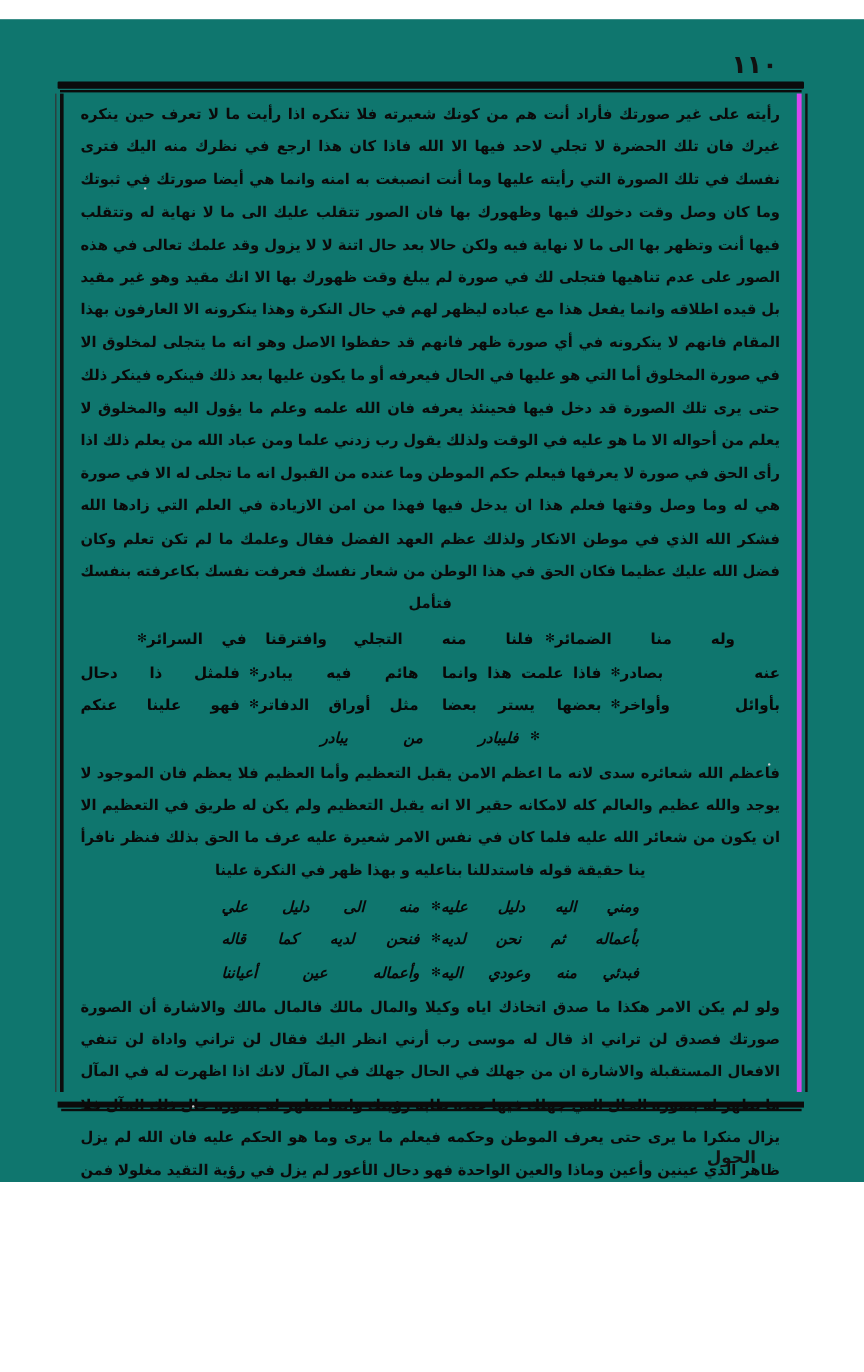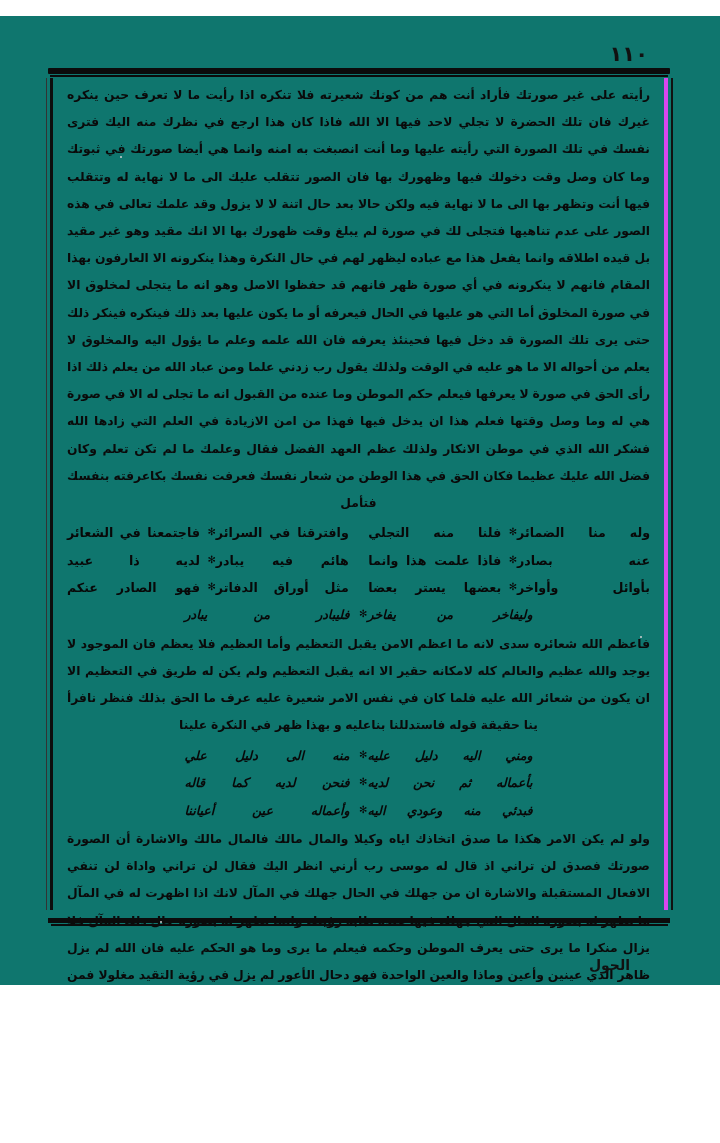--- a/index.html
+++ b/index.html
@@ -220,42 +220,40 @@
       <p class="prose centered-last">رأيته على غير صورتك فأراد أنت هم من كونك شعيرته فلا تنكره اذا رأيت ما لا تعرف حين ينكره غيرك فان تلك الحضرة لا تجلي لاحد فيها الا الله فاذا كان هذا ارجع في نظرك منه اليك فترى نفسك في تلك الصورة التي رأيته عليها وما أنت انصبغت به امنه وانما هي أيضا صورتك في ثبوتك وما كان وصل وقت دخولك فيها وظهورك بها فان الصور تتقلب عليك الى ما لا نهاية له وتتقلب فيها أنت وتظهر بها الى ما لا نهاية فيه ولكن حالا بعد حال اتنة لا لا يزول وقد علمك تعالى في هذه الصور على عدم تناهيها فتجلى لك في صورة لم يبلغ وقت ظهورك بها الا انك مقيد وهو غير مقيد بل قيده اطلاقه وانما يفعل هذا مع عباده ليظهر لهم في حال النكرة وهذا ينكرونه الا العارفون بهذا المقام فانهم لا ينكرونه في أي صورة ظهر فانهم قد حفظوا الاصل وهو انه ما يتجلى لمخلوق الا في صورة المخلوق أما التي هو عليها في الحال فيعرفه أو ما يكون عليها بعد ذلك فينكره فينكر ذلك حتى يرى تلك الصورة قد دخل فيها فحينئذ يعرفه فان الله علمه وعلم ما يؤول اليه والمخلوق لا يعلم من أحواله الا ما هو عليه في الوقت ولذلك يقول رب زدني علما ومن عباد الله من يعلم ذلك اذا رأى الحق في صورة لا يعرفها فيعلم حكم الموطن وما عنده من القبول انه ما تجلى له الا في صورة هي له وما وصل وقتها فعلم هذا ان يدخل فيها فهذا من امن الازيادة في العلم التي زادها الله فشكر الله الذي في موطن الانكار ولذلك عظم العهد الفضل فقال وعلمك ما لم تكن تعلم وكان فضل الله عليك عظيما فكان الحق في هذا الوطن من شعار نفسك فعرفت نفسك بكاعرفته بنفسك فتأمل</p>
 
       <div class="verses">
         <div class="verse-line">
           <span class="hemi h4">وله منا الضمائر</span>
           <span class="star">✻</span>
           <span class="hemi h3">فلنا منه التجلي</span>
           <span class="gap"></span>
           <span class="hemi h2">وافترقنا في السرائر</span>
           <span class="star">✻</span>
-          <span class="hemi h1">فاجتمعنا في الشعائر</span>
         </div>
         <div class="verse-line">
           <span class="hemi h4">عنه بصادر</span>
           <span class="star">✻</span>
           <span class="hemi h3">فاذا علمت هذا وانما</span>
           <span class="gap"></span>
           <span class="hemi h2">هائم فيه يبادر</span>
           <span class="star">✻</span>
-          <span class="hemi h1">لديه ذا عبيد</span>
+          <span class="hemi h1">فلمثل ذا دحال</span>
         </div>
         <div class="verse-line">
           <span class="hemi h4">بأوائل وأواخر</span>
           <span class="star">✻</span>
           <span class="hemi h3">بعضها يستر بعضا</span>
           <span class="gap"></span>
           <span class="hemi h2">مثل أوراق الدفاتر</span>
           <span class="star">✻</span>
-          <span class="hemi h1">فهو الصادر عنكم</span>
-        </div>
-        <div class="verse-line single">
-          <span class="hemi">وليفاخر من يفاخر</span>
+          <span class="hemi h1">فهو علينا عنكم</span>
+        </div>
+        <div class="verse-line single">
           <span class="star">✻</span>
           <span class="hemi">فليبادر من يبادر</span>
         </div>
       </div>
 
       <p class="prose centered-last">فاعظم الله شعائره سدى لانه ما اعظم الامن يقبل التعظيم وأما العظيم فلا يعظم فان الموجود لا يوجد والله عظيم والعالم كله لامكانه حقير الا انه يقبل التعظيم ولم يكن له طريق في التعظيم الا ان يكون من شعائر الله عليه فلما كان في نفس الامر شعيرة عليه عرف ما الحق بذلك فنظر نافرأ ينا حقيقة قوله فاستدللنا بناعليه و بهذا ظهر في النكرة علينا</p>
 
       <div class="verses">
         <div class="verse-line single">
           <span class="hemi">ومني اليه دليل عليه</span>

